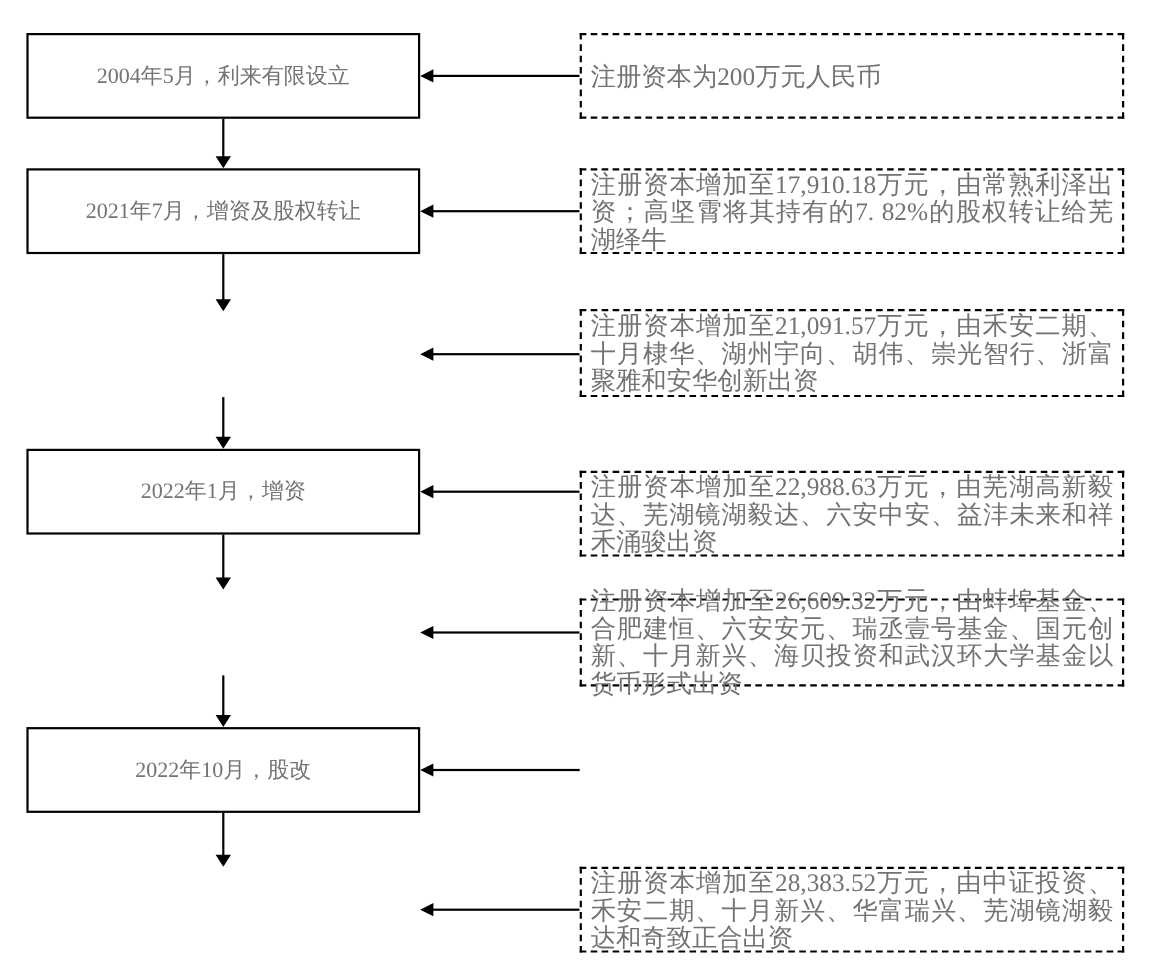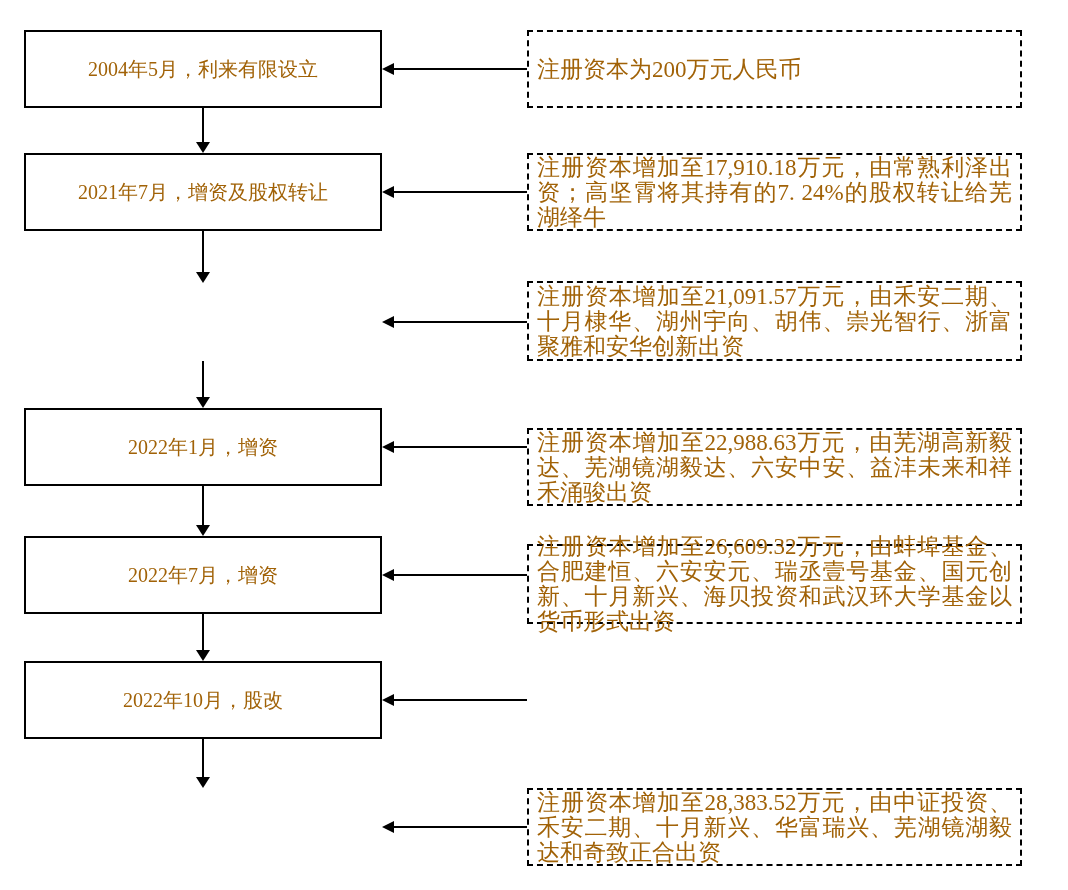--- a/index.html
+++ b/index.html
@@ -6,21 +6,21 @@
     margin: 0;
     padding: 0;
     background: #ffffff;
   }
   .canvas {
     position: relative;
     width: 1068px;
     height: 890px;
     background: #ffffff;
     font-family: "Liberation Serif", "DejaVu Serif", serif;
-    color: #a16207;
+    color: #737373;
     overflow: hidden;
   }
   .event-box {
     position: absolute;
     left: 24px;
     width: 358px;
     height: 78px;
     box-sizing: border-box;
     border: 2px solid #000000;
     background: #ffffff;
@@ -118,21 +118,21 @@
   </div>
 
   <div class="event-box" style="top:153px">
     <span>2021年7月，增资及股权转让</span>
   </div>
   <div class="h-connector" style="top:185px">
     <div class="shaft"></div>
     <div class="head"></div>
   </div>
   <div class="detail-box" style="top:153px">
-    <span>注册资本增加至17,910.18万元，由常熟利泽出资；高坚霄将其持有的7. 24%的股权转让给芜湖绎牛</span>
+    <span>注册资本增加至17,910.18万元，由常熟利泽出资；高坚霄将其持有的7. 82%的股权转让给芜湖绎牛</span>
   </div>
   <div class="v-connector" style="top:231px;height:52px">
     <div class="shaft"></div>
     <div class="head"></div>
   </div>
 
   <div class="h-connector" style="top:315px">
     <div class="shaft"></div>
     <div class="head"></div>
   </div>
@@ -152,23 +152,20 @@
     <div class="head"></div>
   </div>
   <div class="detail-box" style="top:428px">
     <span>注册资本增加至22,988.63万元，由芜湖高新毅达、芜湖镜湖毅达、六安中安、益沣未来和祥禾涌骏出资</span>
   </div>
   <div class="v-connector" style="top:486px;height:50px">
     <div class="shaft"></div>
     <div class="head"></div>
   </div>
 
-  <div class="event-box" style="top:536px">
-    <span>2022年7月，增资</span>
-  </div>
   <div class="h-connector" style="top:568px">
     <div class="shaft"></div>
     <div class="head"></div>
   </div>
   <div class="detail-box" style="top:544px;height:80px">
     <span>注册资本增加至26,609.32万元，由蚌埠基金、合肥建恒、六安安元、瑞丞壹号基金、国元创新、十月新兴、海贝投资和武汉环大学基金以货币形式出资</span>
   </div>
   <div class="v-connector" style="top:614px;height:47px">
     <div class="shaft"></div>
     <div class="head"></div>

